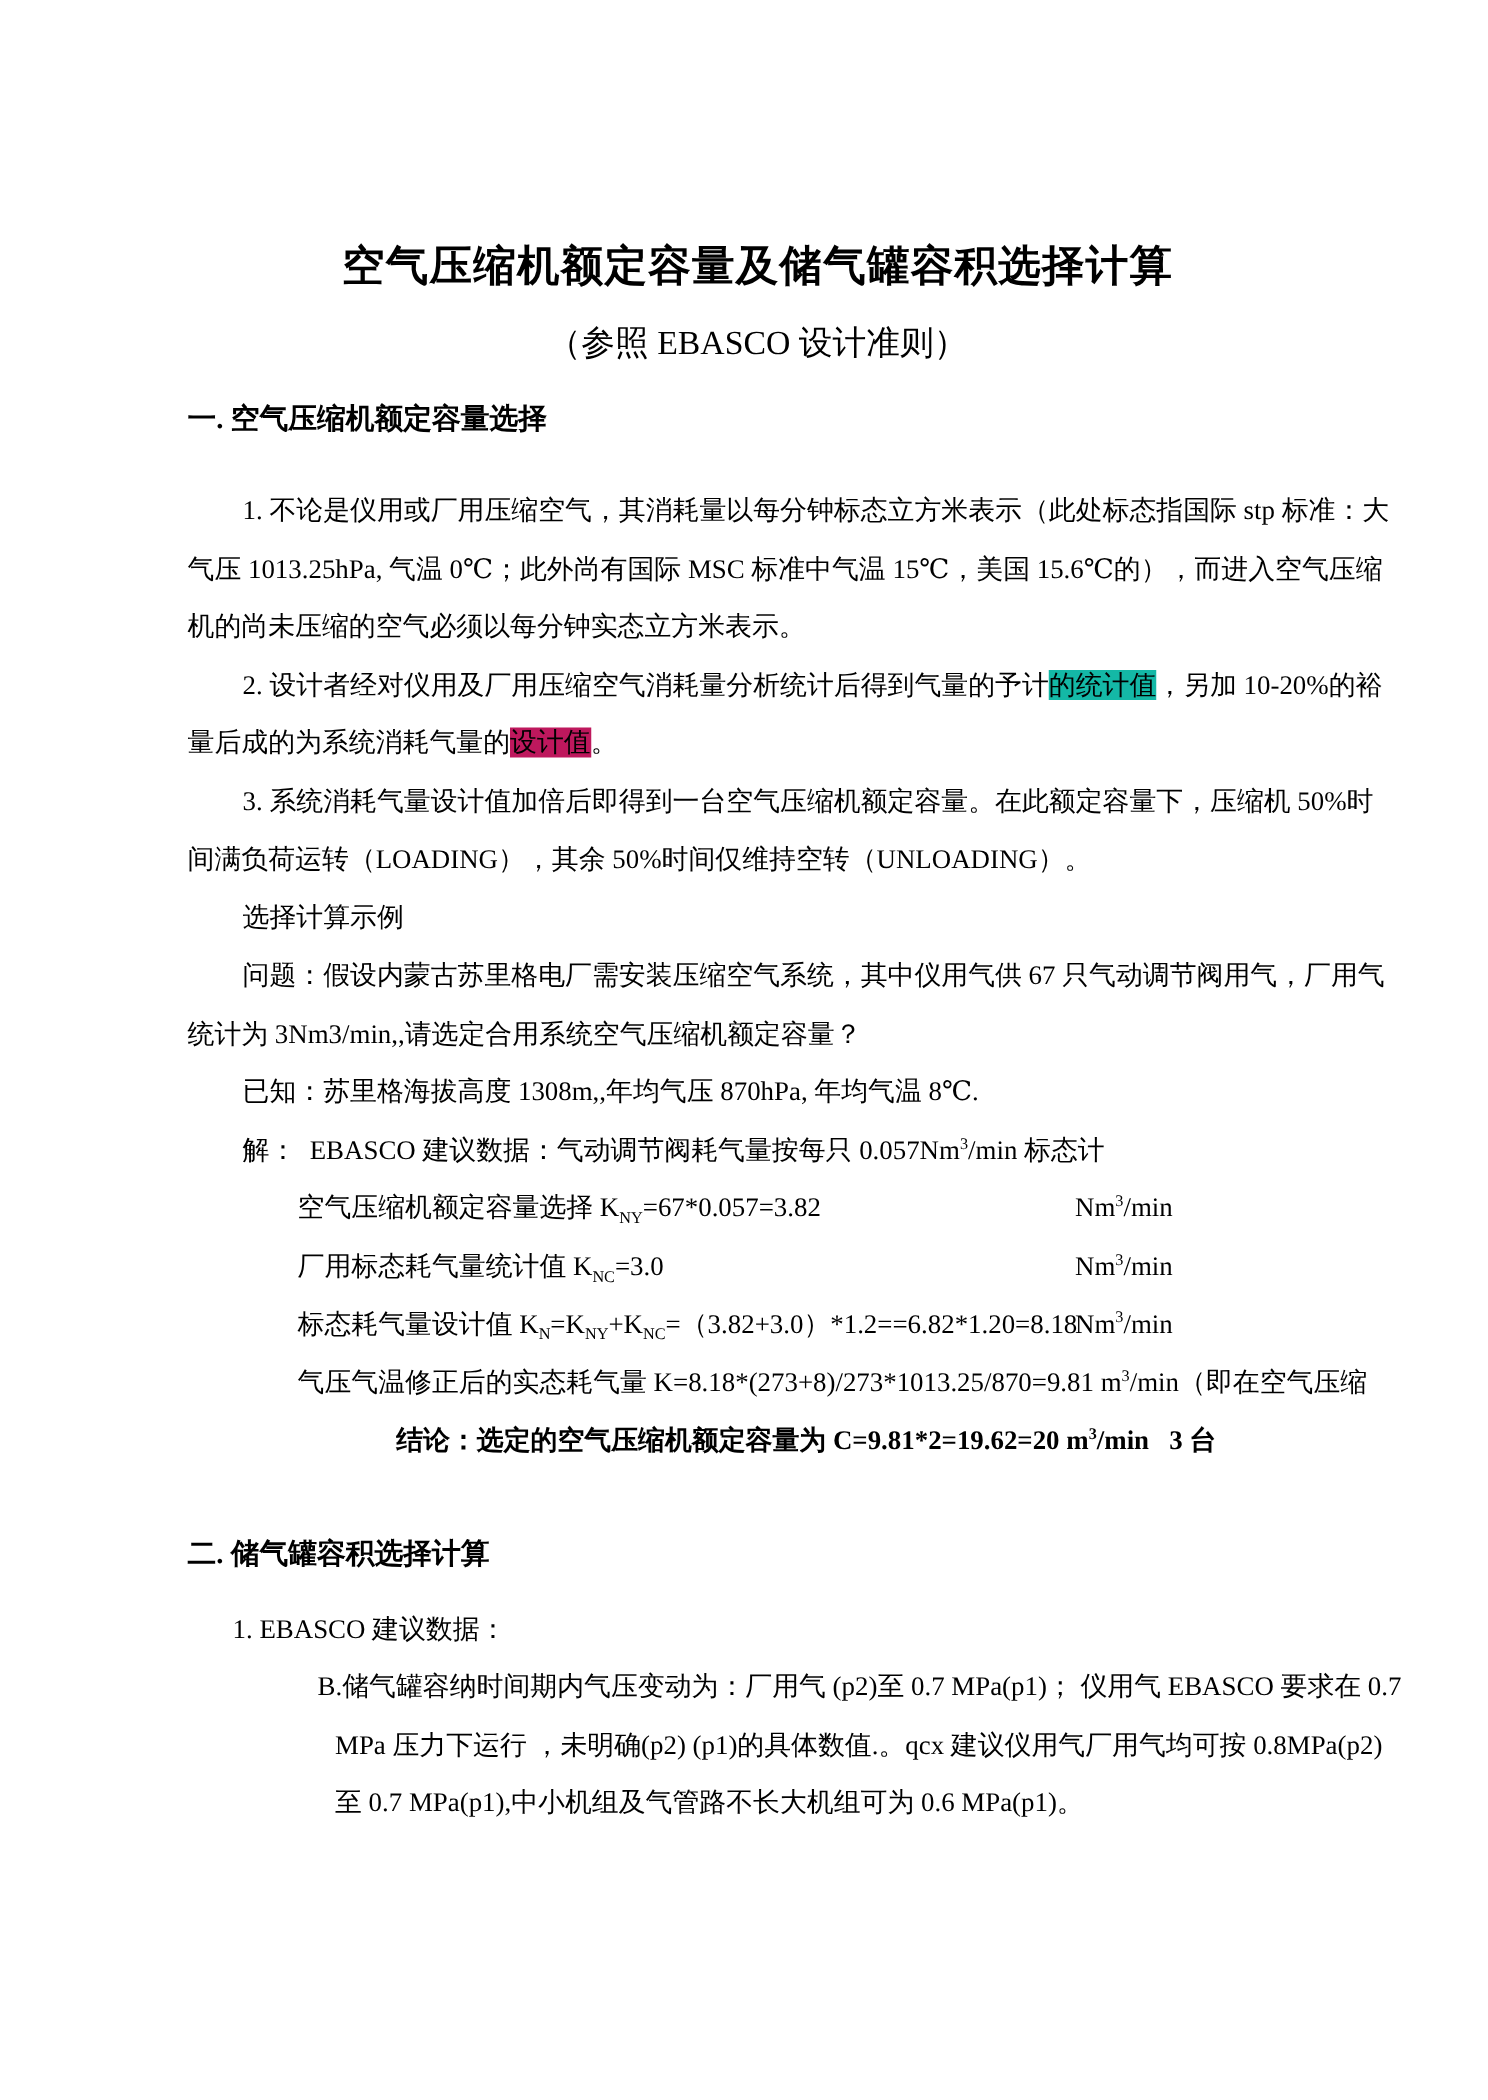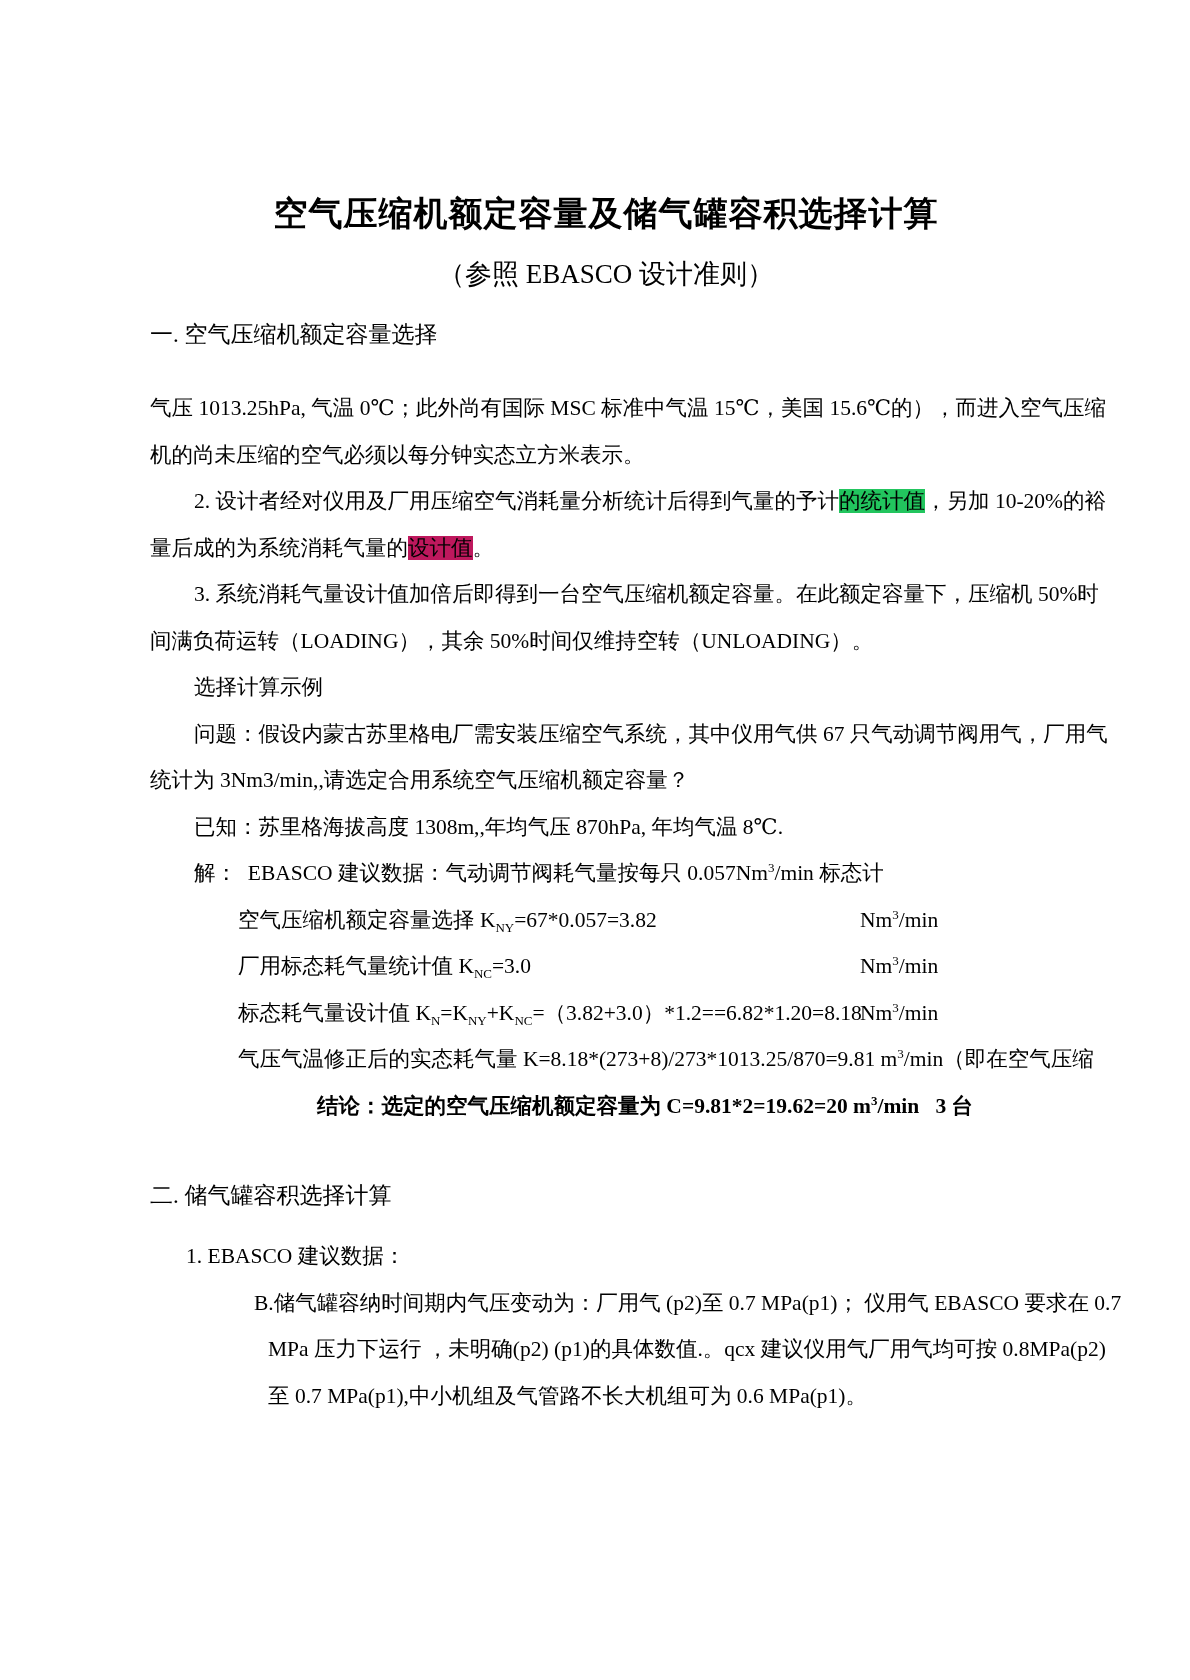--- a/index.html
+++ b/index.html
@@ -37,21 +37,21 @@
     margin: 0 0 26px 0;
     text-align: center;
     font-size: 27px;
     line-height: 40px;
     font-weight: normal;
   }
   .sec-heading {
     margin: 0 0 35px 0;
     font-size: 23px;
     line-height: 30px;
-    font-weight: normal;
+    font-weight: bold;
   }
   .sec2-heading {
     margin: 52px 0 22px 0;
   }
   .bodyline {
     position: relative;
     font-size: 21.5px;
     line-height: 46.5px;
     height: 46.5px;
     white-space: nowrap;
@@ -77,24 +77,25 @@
 <body>
 
 <div class="page">
   <div class="content">
 
     <h1 class="doc-title">空气压缩机额定容量及储气罐容积选择计算</h1>
     <h2 class="doc-subtitle">（参照 EBASCO 设计准则）</h2>
 
     <h3 class="sec-heading">一. 空气压缩机额定容量选择</h3>
 
+    <div class="bodyline ind2">1. 不论是仪用或厂用压缩空气，其消耗量以每分钟标态立方米表示（此处标态指国际 stp 标准：大</div>
     <div class="bodyline">气压 1013.25hPa, 气温 0℃；此外尚有国际 MSC 标准中气温 15℃，美国 15.6℃的），而进入空气压缩</div>
     <div class="bodyline">机的尚未压缩的空气必须以每分钟实态立方米表示。</div>
 
-    <div class="bodyline ind2"><span>2. 设计者经对仪用及厂用压缩空气消耗量分析统计后得到气量的予计</span><span class="hl" style="background: #22c55e; margin-top: 13px;">的统计值</span><span>，另加 10-20%的裕</span></div>
+    <div class="bodyline ind2"><span>2. 设计者经对仪用及厂用压缩空气消耗量分析统计后得到气量的予计</span><span class="hl" style="background: #14b8a6; margin-top: 13px;">的统计值</span><span>，另加 10-20%的裕</span></div>
     <div class="bodyline"><span>量后成的为系统消耗气量的</span><span class="hl" style="background: #be185d;">设计值</span><span>。</span></div>
 
     <div class="bodyline ind2">3. 系统消耗气量设计值加倍后即得到一台空气压缩机额定容量。在此额定容量下，压缩机 50%时</div>
     <div class="bodyline">间满负荷运转（LOADING），其余 50%时间仅维持空转（UNLOADING）。</div>
 
     <div class="bodyline ind2">选择计算示例</div>
 
     <div class="bodyline ind2">问题：假设内蒙古苏里格电厂需安装压缩空气系统，其中仪用气供 67 只气动调节阀用气，厂用气</div>
     <div class="bodyline">统计为 3Nm3/min,,请选定合用系统空气压缩机额定容量？</div>
 

